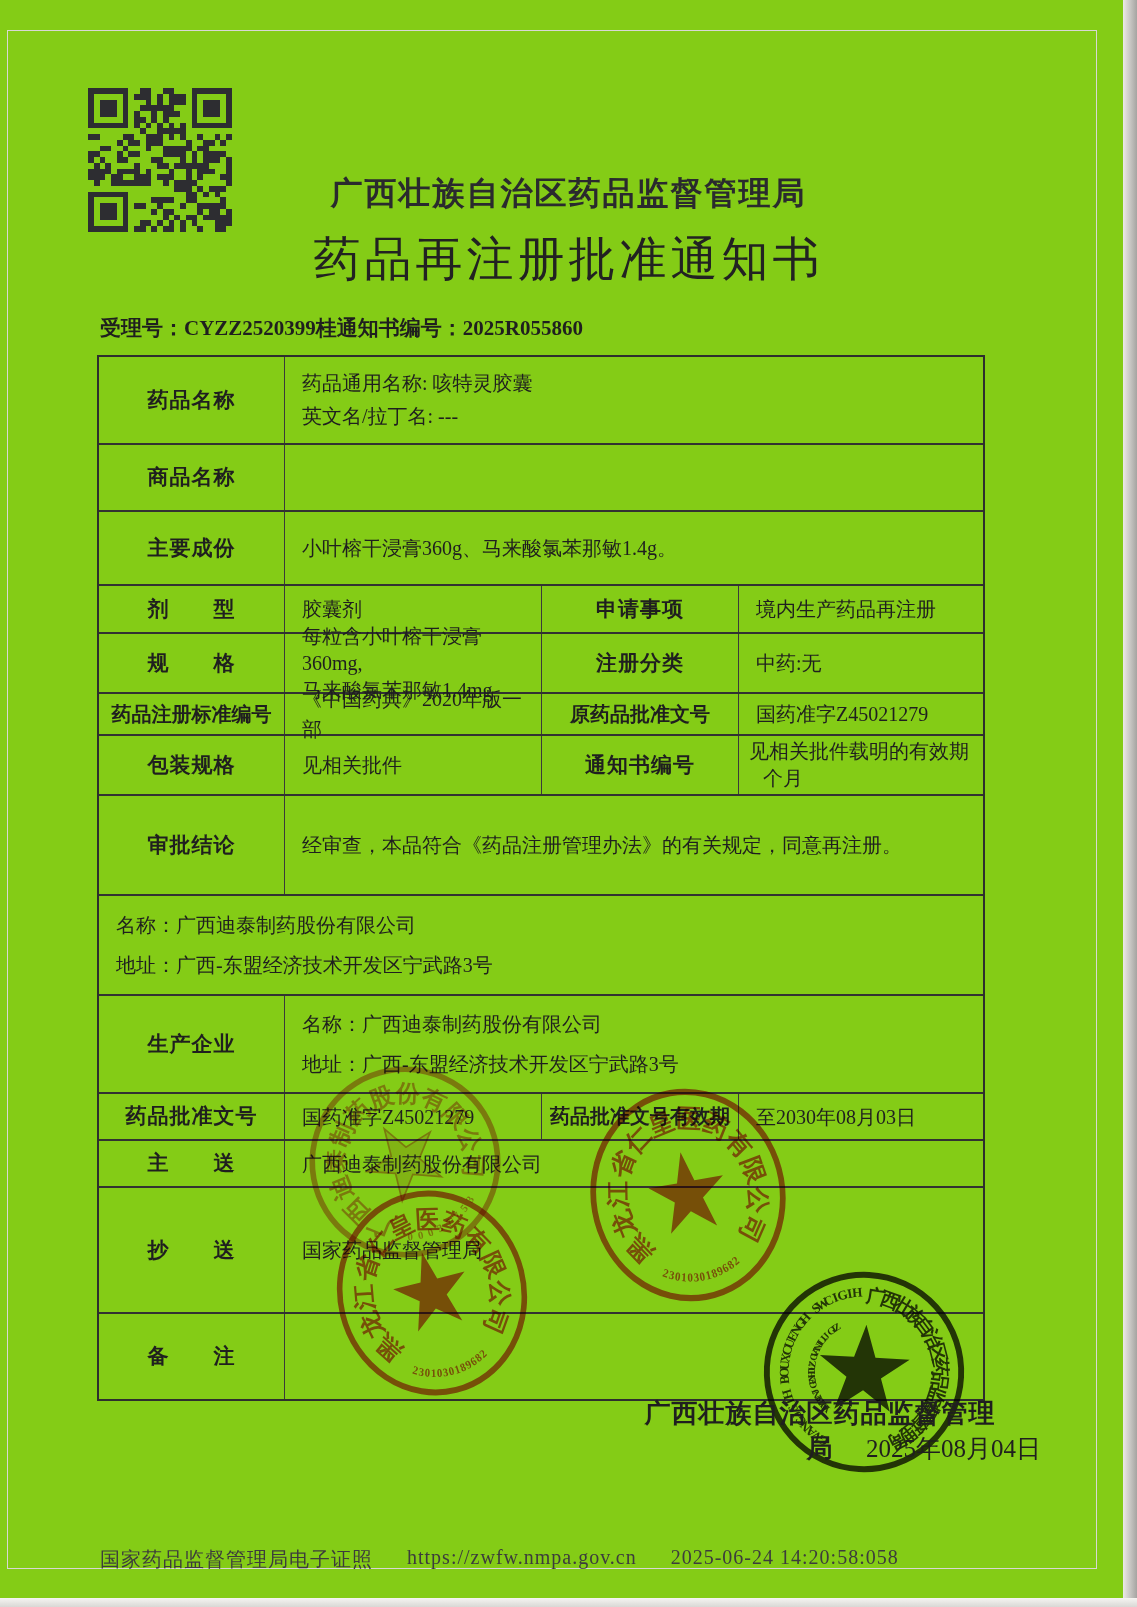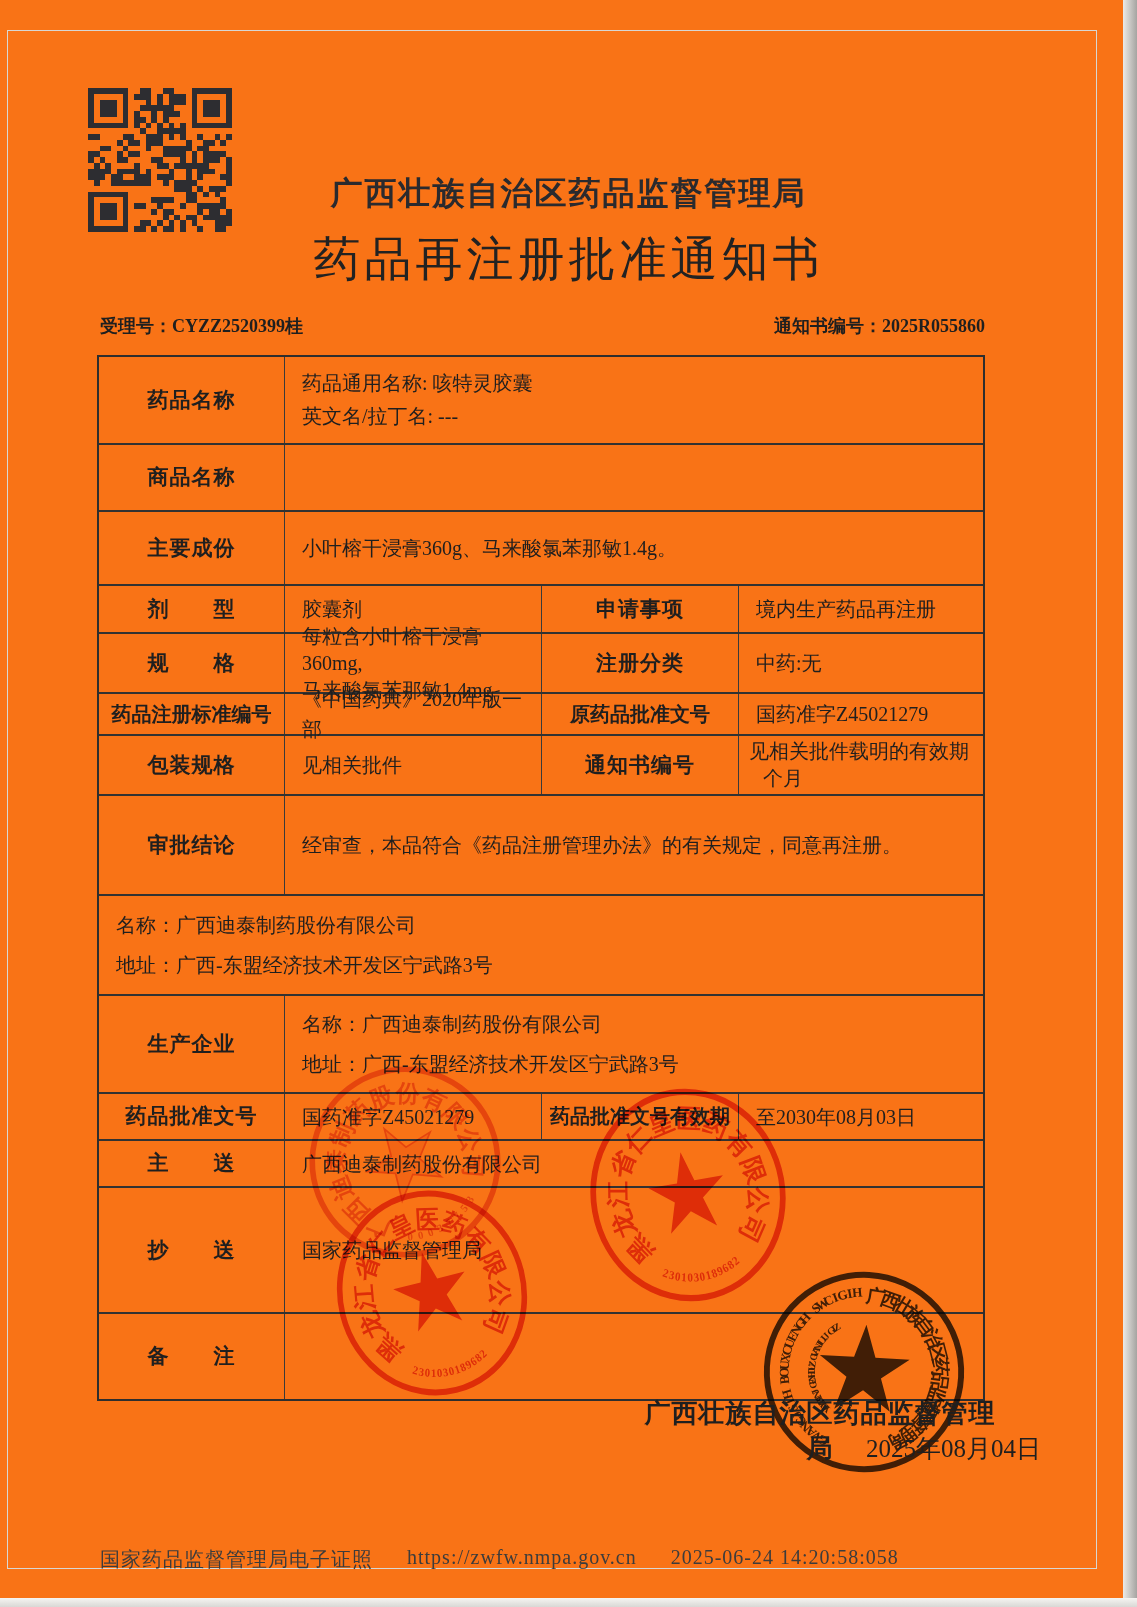--- a/index.html
+++ b/index.html
@@ -1,32 +1,32 @@
 <!DOCTYPE html>
 <html><head>
 <meta charset="utf-8">
 <style>
   html,body{margin:0;padding:0;background:#e9e8e5;}
-  .page{position:relative;width:1137px;height:1607px;background:#f97316;overflow:hidden;
+  .page{position:relative;width:1137px;height:1607px;background:#84cc16;overflow:hidden;
         font-family:"Liberation Serif","DejaVu Serif",serif;color:#1f1f1f;}
   .scan-frame{position:absolute;left:7px;top:30px;width:1088px;height:1537px;
         border:1px solid #d8d7d3;pointer-events:none;}
   .edge-right{position:absolute;right:0;top:0;width:14px;height:100%;
         background:linear-gradient(to right,#eceae7,#a5a4a1);}
   .edge-bottom{position:absolute;left:0;bottom:0;width:100%;height:9px;
         background:linear-gradient(#f6f5f2,#d9d8d5);}
   .qr{position:absolute;left:88px;top:88px;width:144px;height:144px;}
   .qr svg{width:100%;height:100%;fill:#2d2d31;shape-rendering:crispEdges;}
   .title1{position:absolute;left:120px;right:120px;top:172px;text-align:center;
         font-family:"Liberation Sans","DejaVu Sans",sans-serif;font-weight:700;
         font-size:32px;letter-spacing:2px;color:#2a2a2e;}
   .title2{position:absolute;left:100px;right:100px;top:228px;text-align:center;
         font-size:47px;font-weight:500;letter-spacing:4px;color:#222;}
   .accept-row{position:absolute;left:100px;top:314px;width:885px;display:flex;
-        justify-content:space-between;font-size:18px;font-weight:600;}
+        font-size:21px;font-weight:600;}
   .tbl{position:absolute;left:97px;top:355px;width:888px;border:2px solid #2e2e2e;
         box-sizing:border-box;background:transparent;}
   .trow{display:flex;border-bottom:2px solid #323232;box-sizing:border-box;}
   .trow:last-child{border-bottom:none;}
   .cell{box-sizing:border-box;border-right:1.5px solid #3a3a3a;}
   .c1{width:186px;}.c2{width:257px;}.c3{width:197px;}
   .c4{flex:1;border-right:none;}
   .cv{flex:1;border-right:none;}
   .lbl{display:flex;align-items:center;justify-content:center;
         font-size:21px;font-weight:600;letter-spacing:1px;line-height:25px;padding:0 2px;}

